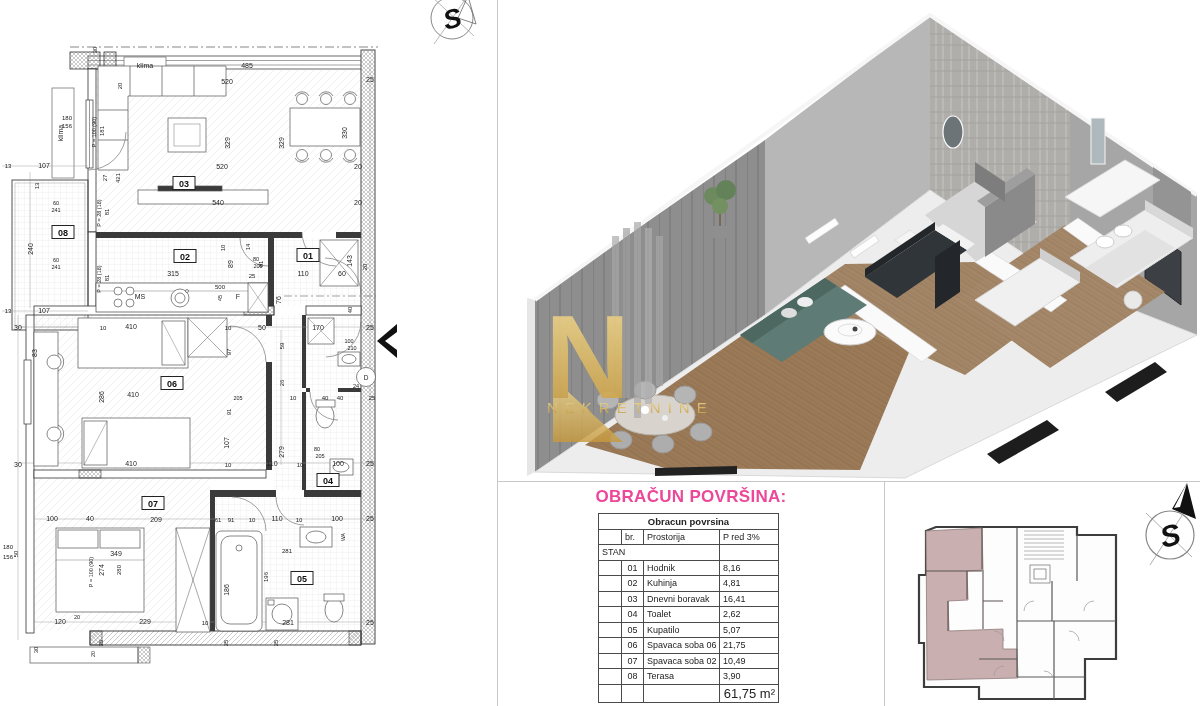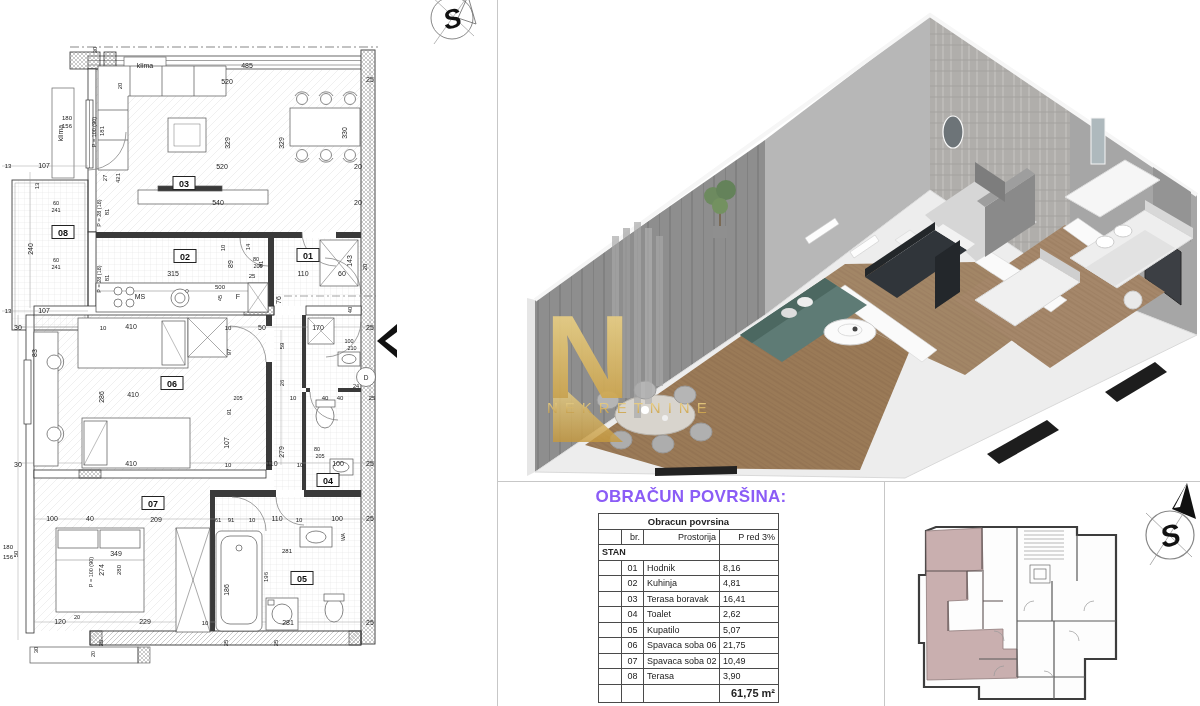--- a/index.html
+++ b/index.html
@@ -1,32 +1,32 @@
 <!DOCTYPE html>
 <html style="--rose: #c9afaf;"><head>
 <meta charset="utf-8">
 <style>
   html,body{margin:0;padding:0;background:#fff;}
   .canvas{position:relative;width:1200px;height:706px;background:#fff;overflow:hidden;
           font-family:"Liberation Sans",sans-serif;color:#111;}
   .vdiv,.hdiv{position:absolute;background:#c7c7c7;}
-  .sec-title{position:absolute;text-align:center;font-weight:700;color:#8b5cf6;}
+  .sec-title{position:absolute;text-align:center;font-weight:700;color:#ec4899;}
   #title-area{left:497px;top:487px;width:388px;font-size:17px;letter-spacing:.3px;}
   #title-pos{left:884px;top:492px;width:300px;font-size:15px;letter-spacing:.3px;}
   
   .area-table{position:absolute;left:598px;top:513px;width:180px;border-collapse:collapse;
               table-layout:fixed;font-size:9px;color:#222;}
   .area-table td,.area-table th{border:1px solid #4a4a4a;padding:0 3px;height:14.5px;
               overflow:hidden;white-space:nowrap;font-weight:400;}
   .area-table .tt{font-weight:700;text-align:center;font-size:9.5px;margin-top:15px;}
-  .area-table .hd{text-align:right;}
-  .area-table .grp{font-weight:700;}
+  .area-table .hd{text-align:left;}
+  .area-table .grp{font-weight:400;}
   .area-table .num{text-align:center;}
   .area-table .ar{text-align:left;}
-  .area-table .total{font-weight:700;font-size:11px;text-align:right;height:17px;}
+  .area-table .total{font-weight:400;font-size:13px;text-align:right;height:17px;}
   svg text{font-family:"Liberation Sans",sans-serif;}
   .rose{fill:var(--rose,#c9afaf);}
   .goldtxt{fill:url(#goldg);}
 </style>
 </head>
 <body>
 
 <div class="canvas">
 
   <svg id="plan2d" width="497" height="706" viewBox="0 0 497 706" style="position:absolute;left:0;top:0;">
@@ -526,21 +526,21 @@
         </tr>
         <tr>
           <td></td>
           <td class="num">02</td>
           <td>Kuhinja</td>
           <td class="ar">4,81</td>
         </tr>
         <tr>
           <td></td>
           <td class="num">03</td>
-          <td>Terasa boravak</td>
+          <td>Dnevni boravak</td>
           <td class="ar">16,41</td>
         </tr>
         <tr>
           <td></td>
           <td class="num">04</td>
           <td>Toalet</td>
           <td class="ar">2,62</td>
         </tr>
         <tr>
           <td></td>

